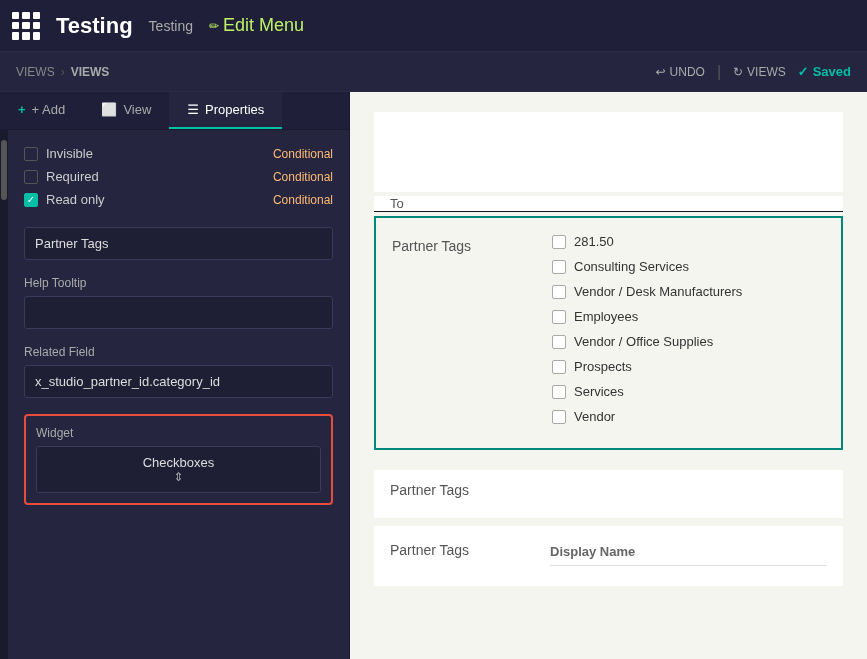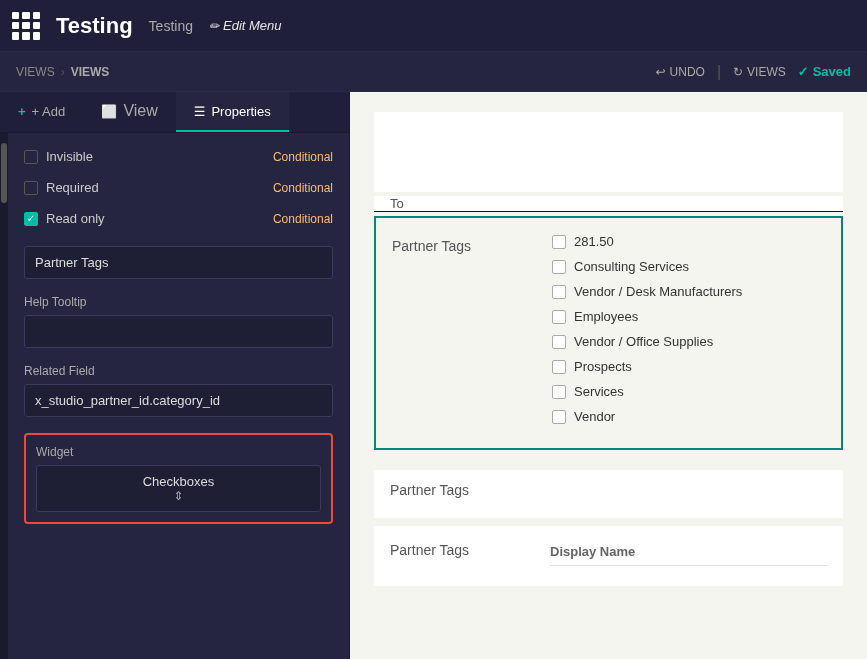--- a/index.html
+++ b/index.html
@@ -24,25 +24,24 @@
       color: #fff;
       font-size: 22px;
       font-weight: 600;
     }
     .nav-link {
       color: #aaa;
       font-size: 14px;
       cursor: pointer;
     }
     .nav-edit {
-      color: #e5e5e5;
-      font-size: 13px;
+      color: #bef264;
+      font-size: 18px;
       display: flex; align-items: center; gap: 4px;
       cursor: pointer;
-      font-style: italic;
     }
     .nav-edit::before { content: '✏'; font-size: 12px; }
 
     
     .breadcrumb-bar {
       background: #252540;
       height: 40px;
       display: flex;
       align-items: center;
       padding: 0 16px;
@@ -120,21 +119,21 @@
     }
 
     .left-content {
       flex: 1;
       padding: 16px;
       overflow-y: auto;
     }
 
     
     .options-row {
-      display: flex; flex-direction: column; gap: 16px;
+      display: flex; flex-direction: column; gap: 8px;
       margin-bottom: 20px;
     }
     .option-item {
       display: flex; align-items: center; justify-content: space-between;
     }
     .option-left { display: flex; align-items: center; gap: 8px; }
     .checkbox-box {
       width: 14px; height: 14px;
       border: 1px solid #555;
       background: transparent;
@@ -302,21 +301,21 @@
 
   <div class="left-panel">
 
     <div class="tabs">
       <div class="tab">
         <span class="tab-add-icon">+</span>
         <span style="color:#aaa;font-size:13px;">+ Add</span>
       </div>
       <div class="tab">
         <span style="color:#aaa;">⬜</span>
-        <span style="color:#aaa;font-size:16px;">View</span>
+        <span style="color:#aaa;font-size:13px;">View</span>
       </div>
       <div class="tab active">
         <span>☰</span>
         <span>Properties</span>
       </div>
     </div>
 
     <div style="display:flex;flex:1;overflow:hidden;">
 
       <div class="left-scroll">

